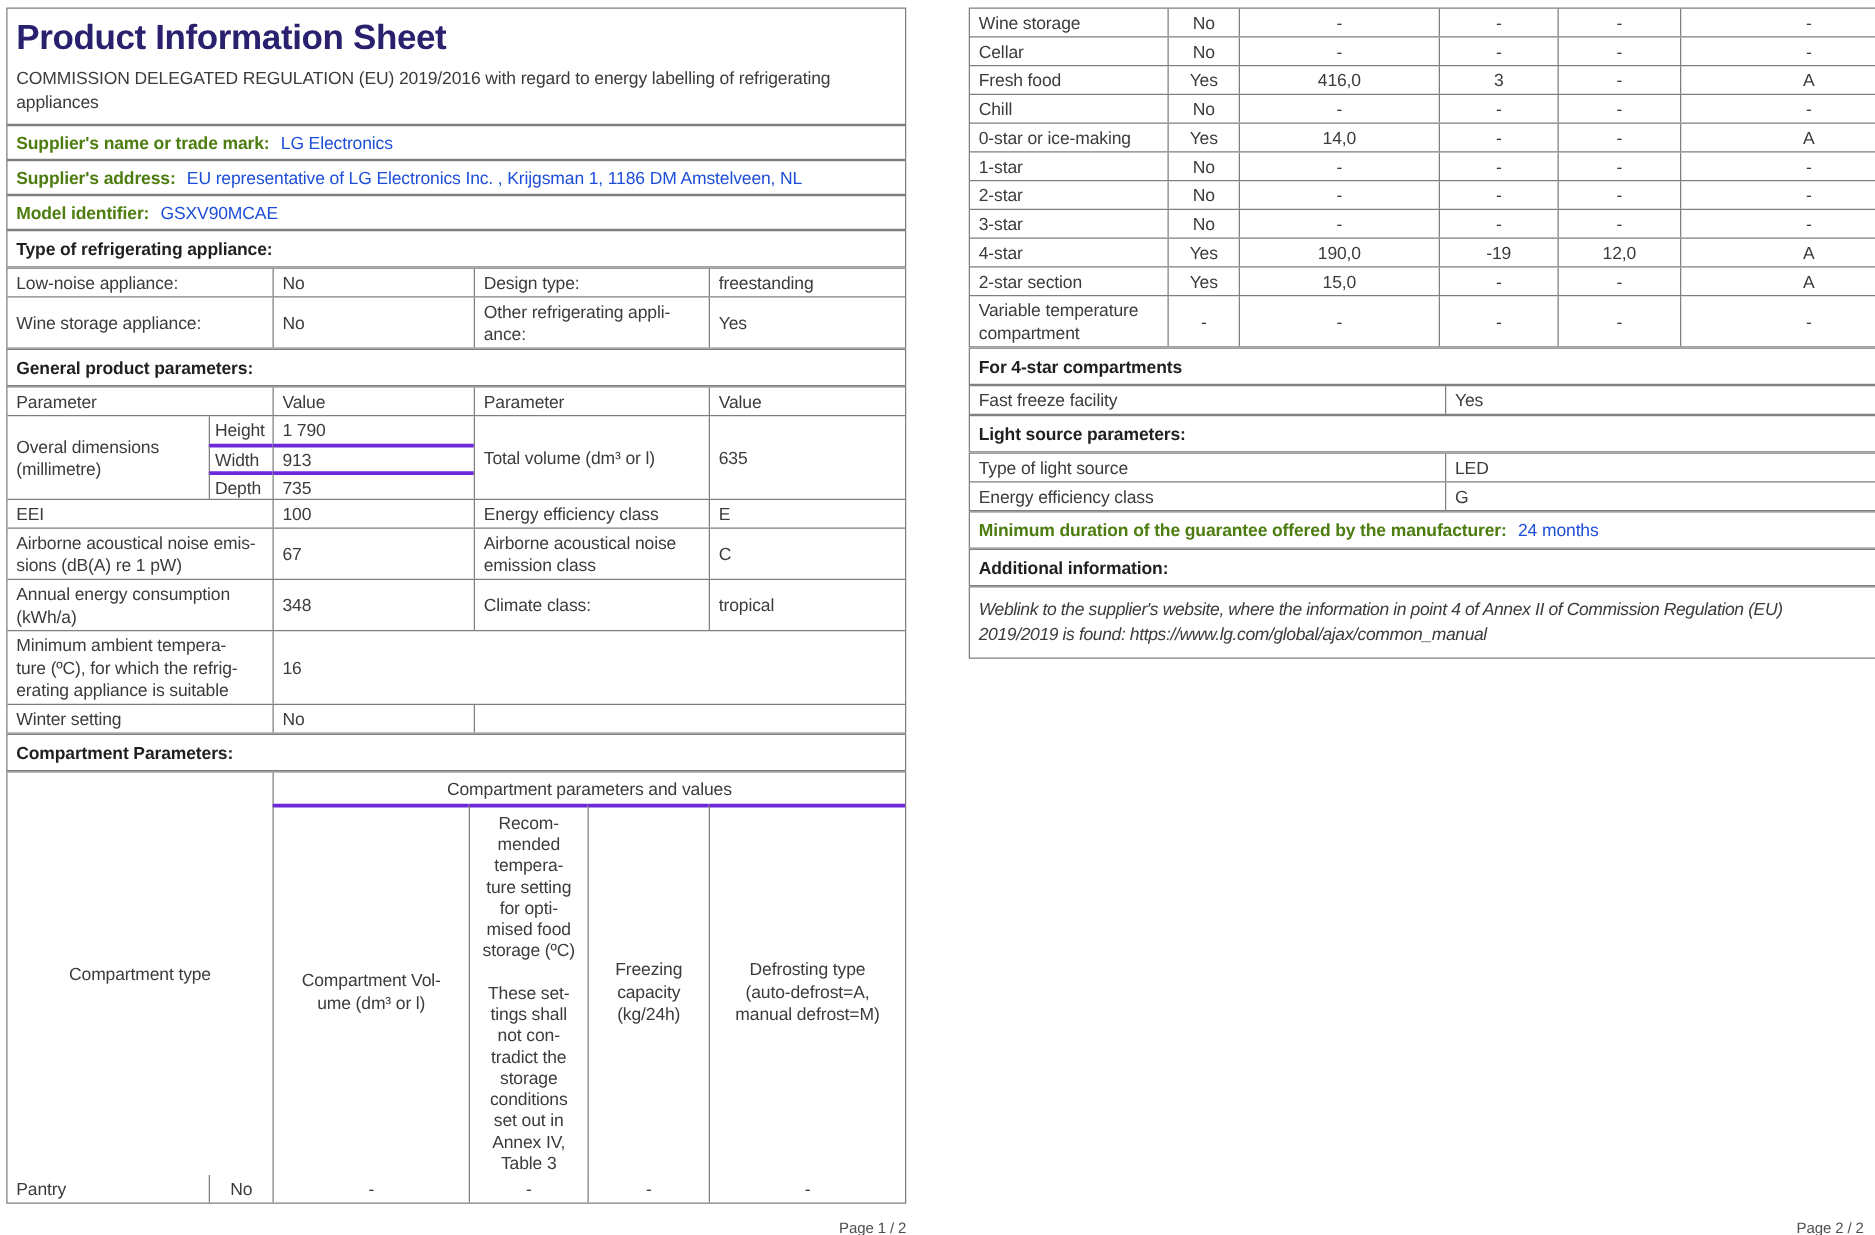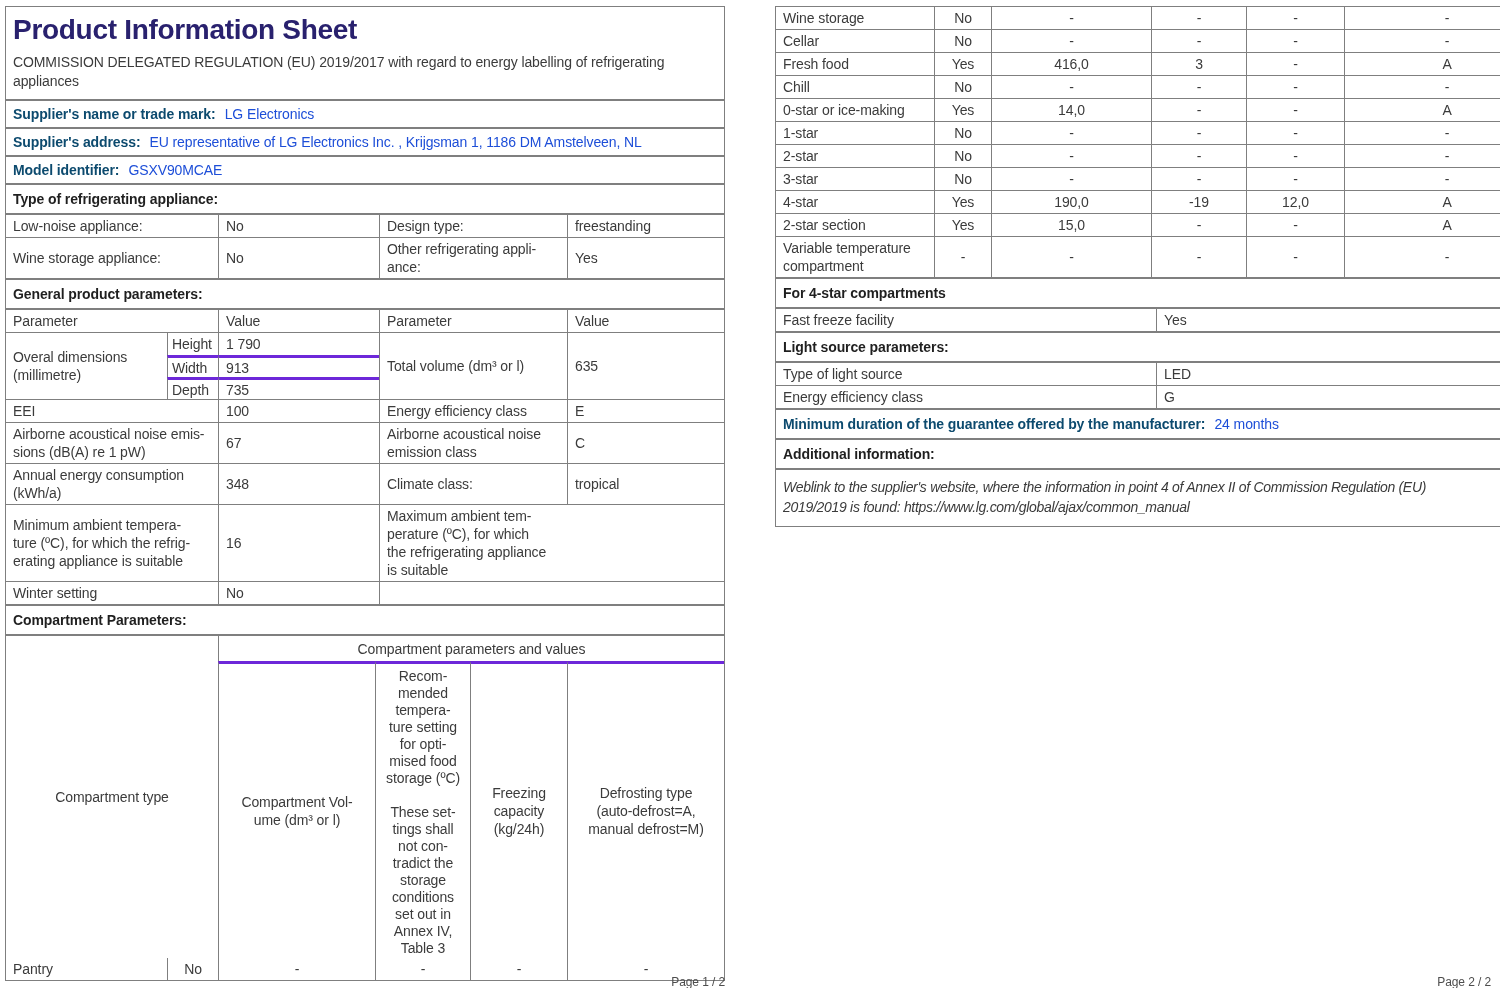--- a/index.html
+++ b/index.html
@@ -18,21 +18,21 @@
   .row { display:grid; min-height:22px; }
   .row + .row { border-top:1px solid #7f7f7f; }
 
   .c { padding:2px 7px; display:flex; align-items:center; }
   .c + .c { border-left:1px solid #7f7f7f; }
   .bl { border-left:1px solid #7f7f7f; }
   .bt { border-top:3px solid #6d28d9; }
 
   .ctr { justify-content:center; text-align:center; }
   .pre { white-space:pre-line; }
-  .b  { font-weight:bold; color:#0c4a6e; }
+  .b  { font-weight:bold; color:#4d7c0f; }
   .hb { font-weight:bold; color:#1f1f1f; padding:5px 7px; }
   .inline { display:block; padding:4px 7px; }
   .inline .val { margin-left:9px; font-weight:normal; color:#1d4ed8; }
   .tight { letter-spacing:-0.3px;font-style:italic; }
 
   
   .g4   { grid-template-columns:212px 161px 188px 1fr; }
   .gdim { grid-template-columns:161px 51px 161px 188px 1fr; grid-template-rows:22px 22px 22px; }
   .gdim .d-label { grid-column:1; grid-row:1/4; }
   .gdim .d-hl { grid-column:2; grid-row:1; padding:2px 4px; }
@@ -72,21 +72,21 @@
 </style>
 </head>
 <body>
 
 <div class="canvas">
 
   <div class="pg" id="p1">
 
     <div class="sec title-sec">
       <div class="doc-title">Product Information Sheet</div>
-      <div class="doc-sub pre">COMMISSION DELEGATED REGULATION (EU) 2019/2017 with regard to energy labelling of refrigerating
+      <div class="doc-sub pre">COMMISSION DELEGATED REGULATION (EU) 2019/2016 with regard to energy labelling of refrigerating
 appliances</div>
     </div>
 
     <div class="sec">
       <div class="row">
           <div class="c inline">
         <span class="b">Supplier's name or trade mark:</span><span class="val">LG Electronics</span>
       </div>
         </div>
     </div>
@@ -173,24 +173,20 @@
 (kWh/a)</div>
         <div class="c">348</div>
         <div class="c">Climate class:</div>
         <div class="c">tropical</div>
       </div>
       <div class="row g4">
         <div class="c pre">Minimum ambient tempera-
 ture (ºC), for which the refrig-
 erating appliance is suitable</div>
         <div class="c">16</div>
-        <div class="c pre">Maximum ambient tem-
-perature (ºC), for which
-the refrigerating appliance
-is suitable</div>
       </div>
       <div class="row g4 gwin">
         <div class="c">Winter setting</div>
         <div class="c">No</div>
         <div class="c w-span"></div>
       </div>
     </div>
 
     <div class="sec">
       <div class="row">

